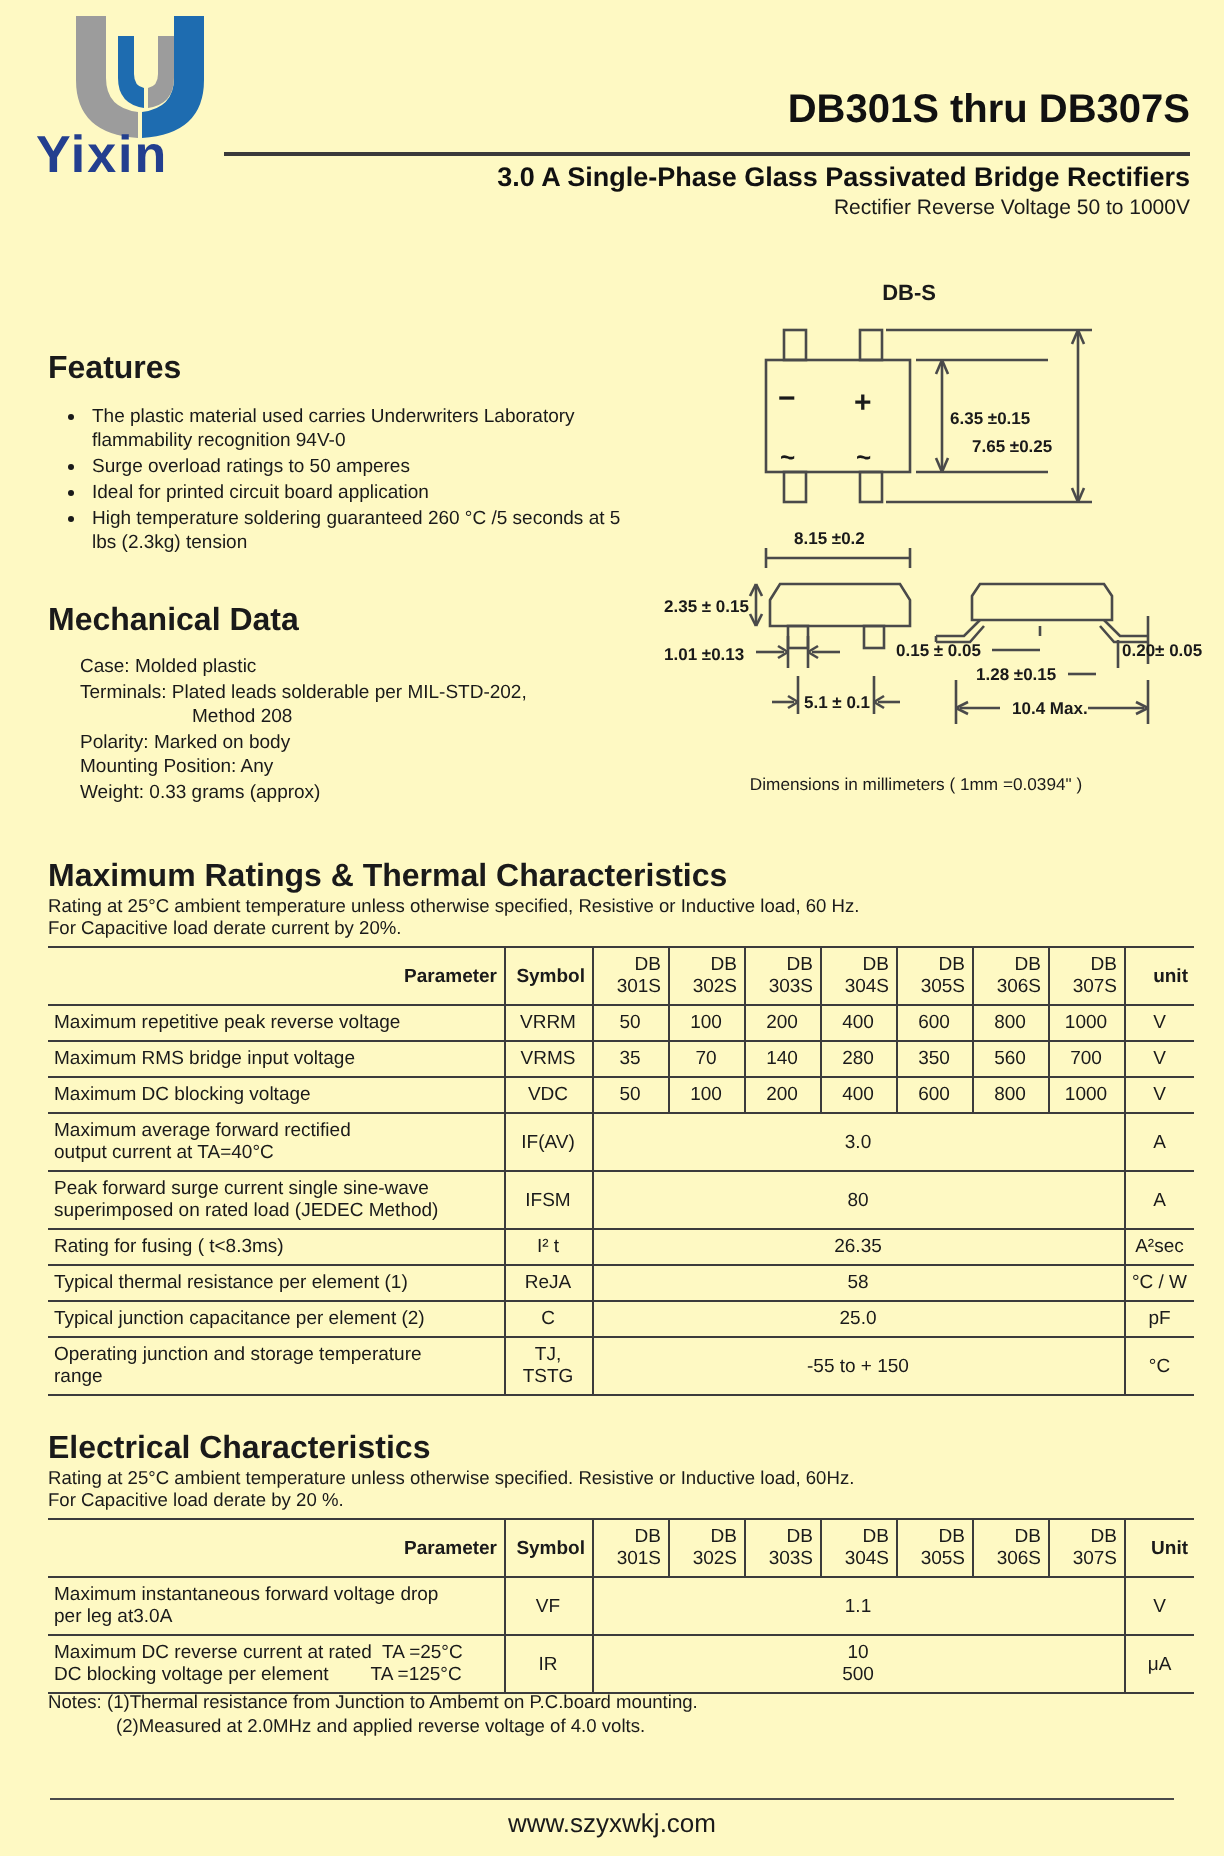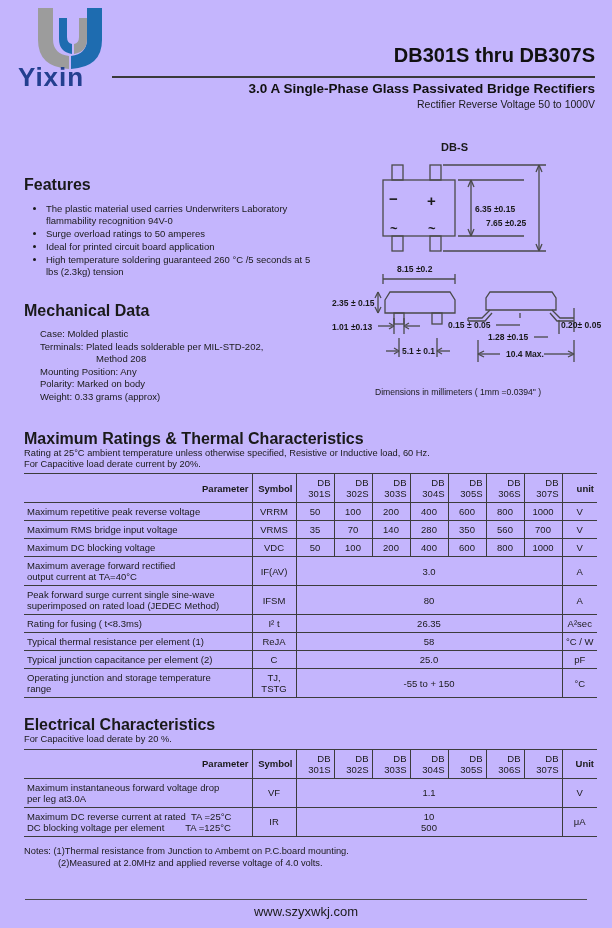--- a/index.html
+++ b/index.html
@@ -1,19 +1,19 @@
 <!DOCTYPE html>
 <html><head>
 <meta charset="utf-8">
 <style>
   * { box-sizing: border-box; }
   html,body { margin:0; padding:0; background:#e8e8e8; }
   .page {
     position:relative; width:612px; height:928px; margin:0 auto;
-    background:#c4b5fd; overflow:hidden;
+    background:#fef9c3; overflow:hidden;
     font-family:"Liberation Sans", sans-serif; color:#1a1a1a;
   }
   
   .logo { position:absolute; left:30px; top:6px; }
   .brand-name { position:absolute; left:18px; top:62px; width:100px;
     font-size:26px; font-weight:bold; color:#233f8f; letter-spacing:1px; }
   .doc-title { position:absolute; right:17px; top:44px;
     font-size:20px; font-weight:bold; color:#111; }
   .title-rule { position:absolute; left:112px; right:17px; top:76px;
     border-top:2px solid #3a3a3a; height:0; }
@@ -189,22 +189,22 @@
       <li>High temperature soldering guaranteed 260 °C /5 seconds at 5 lbs (2.3kg) tension</li>
     </ul>
   </div>
 
   <div class="mech">
     <h2>Mechanical Data</h2>
     <div class="lines">
       <div class="m-line">Case: Molded plastic</div>
       <div class="m-line">Terminals: Plated leads solderable per MIL-STD-202,</div>
       <div class="m-line indent2">Method 208</div>
+      <div class="m-line">Polarity: Marked on body</div>
       <div class="m-line">Mounting Position: Any</div>
-      <div class="m-line">Polarity: Marked on body</div>
       <div class="m-line">Weight: 0.33 grams (approx)</div>
     </div>
   </div>
 
   <div class="section sec-maxratings">
     <h2>Maximum Ratings &amp; Thermal Characteristics</h2>
     <div class="sec-note">Rating at 25°C ambient temperature unless otherwise specified, Resistive or Inductive load, 60 Hz.</div>
     <div class="sec-note">For Capacitive load derate current by 20%.</div>
     <table class="specs">
       <colgroup>
@@ -314,20 +314,21 @@
 TSTG</td>
             <td class="val" colspan="7">-55 to + 150</td>
             <td class="unit">°C</td>
           </tr>
         </tbody>
     </table>
   </div>
 
   <div class="section sec-electrical">
     <h2>Electrical Characteristics</h2>
+    <div class="sec-note">Rating at 25°C ambient temperature unless otherwise specified. Resistive or Inductive load, 60Hz.</div>
     <div class="sec-note">For Capacitive load derate by 20 %.</div>
     <table class="specs">
       <colgroup>
           <col style="width:228px">
           <col style="width:44px">
           <col style="width:38px">
           <col style="width:38px">
           <col style="width:38px">
           <col style="width:38px">
           <col style="width:38px">

